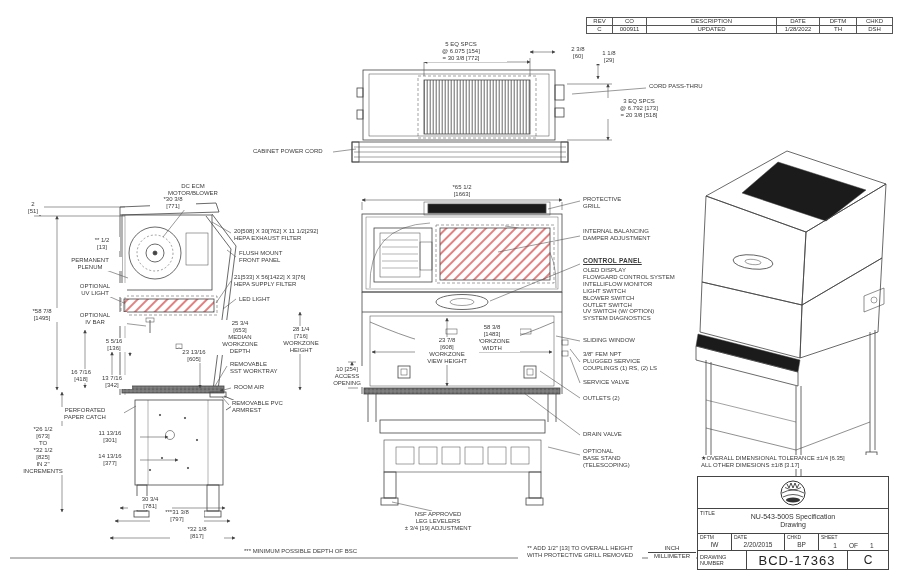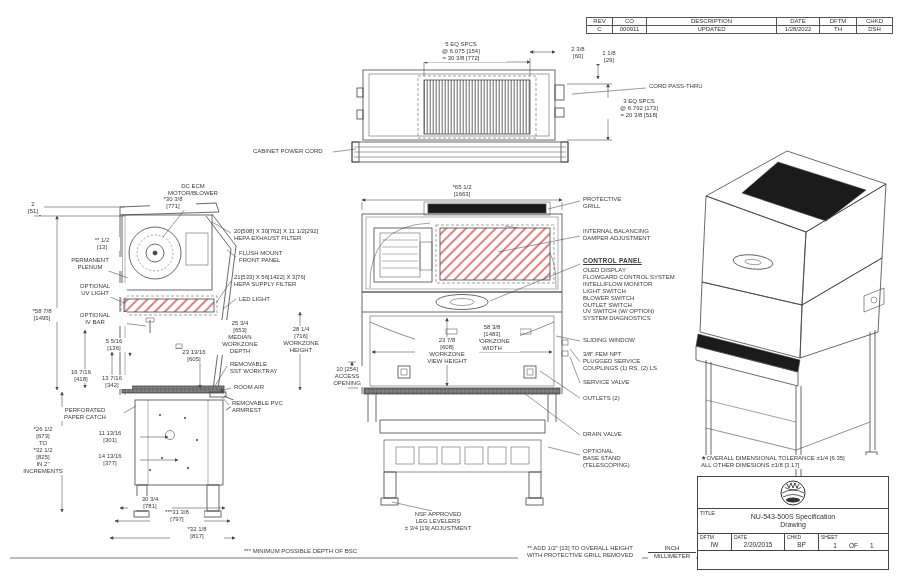--- a/index.html
+++ b/index.html
@@ -474,15 +474,21 @@
       </div>
       <div class="cell sheetcell">
         <span class="tag">SHEET</span>
         <span class="sheetvals">
           <span>1</span>
           <span>OF</span>
           <span>1</span>
         </span>
       </div>
     </div>
+    <div class="tb-num">
+      <div class="numlabel">DRAWING
+NUMBER</div>
+      <div class="num">BCD-17363</div>
+      <div class="rev">C</div>
+    </div>
   </div>
 
 </div>
 
 </body></html>

